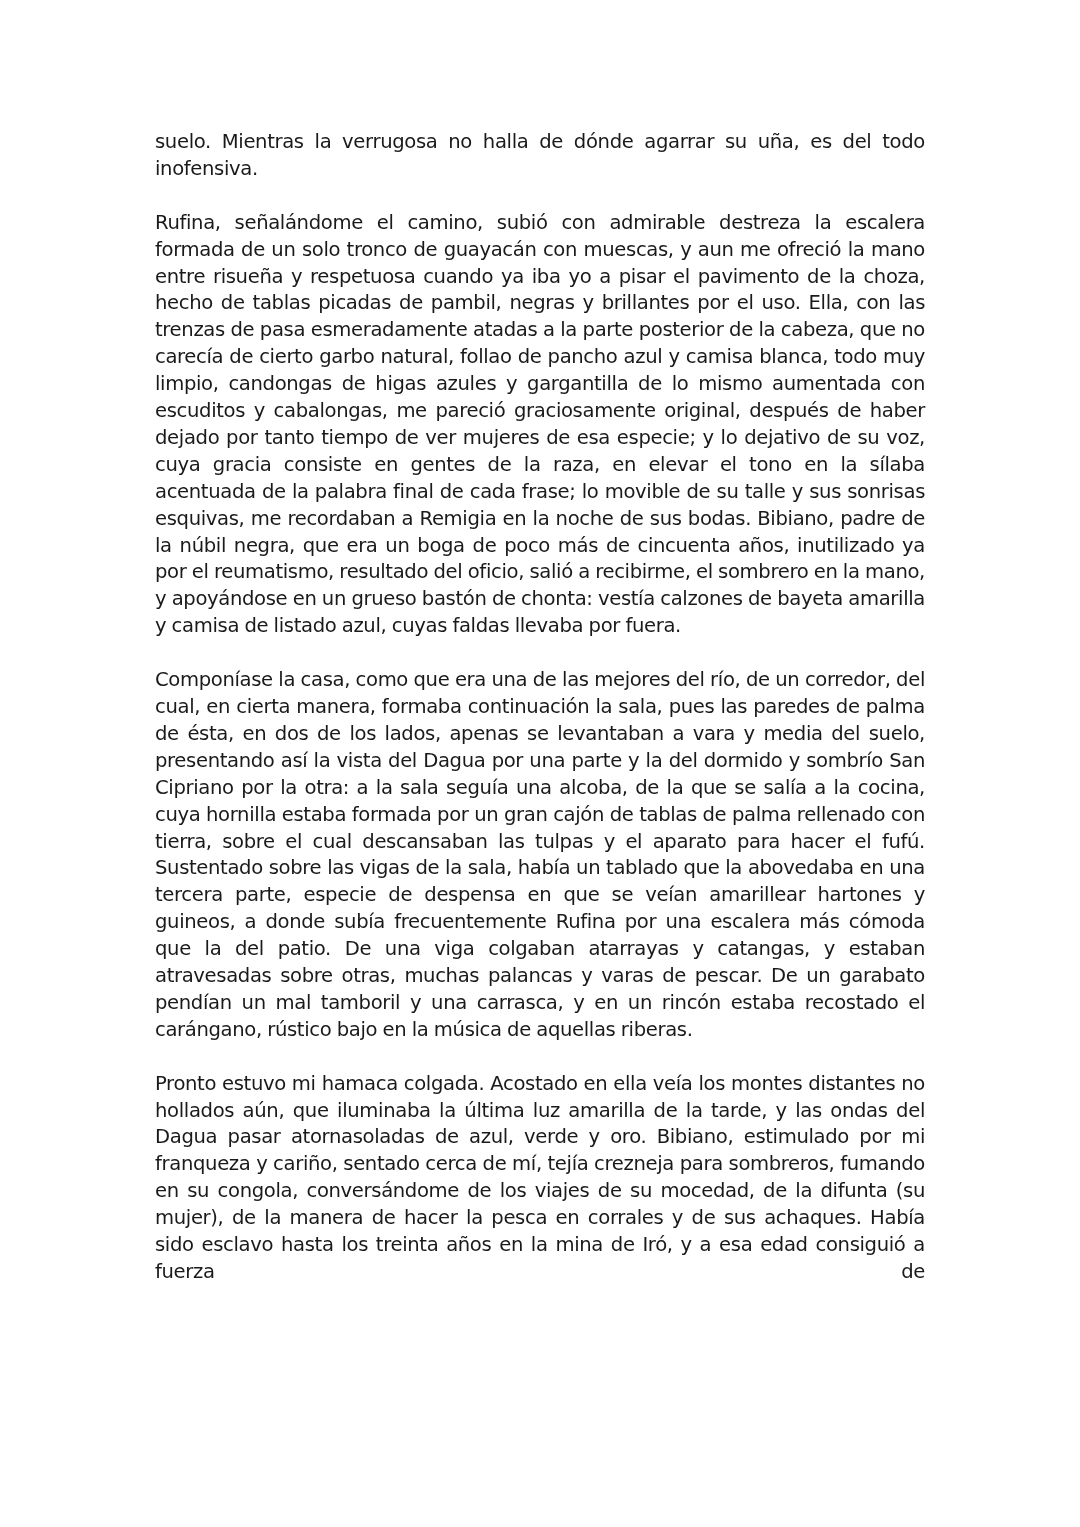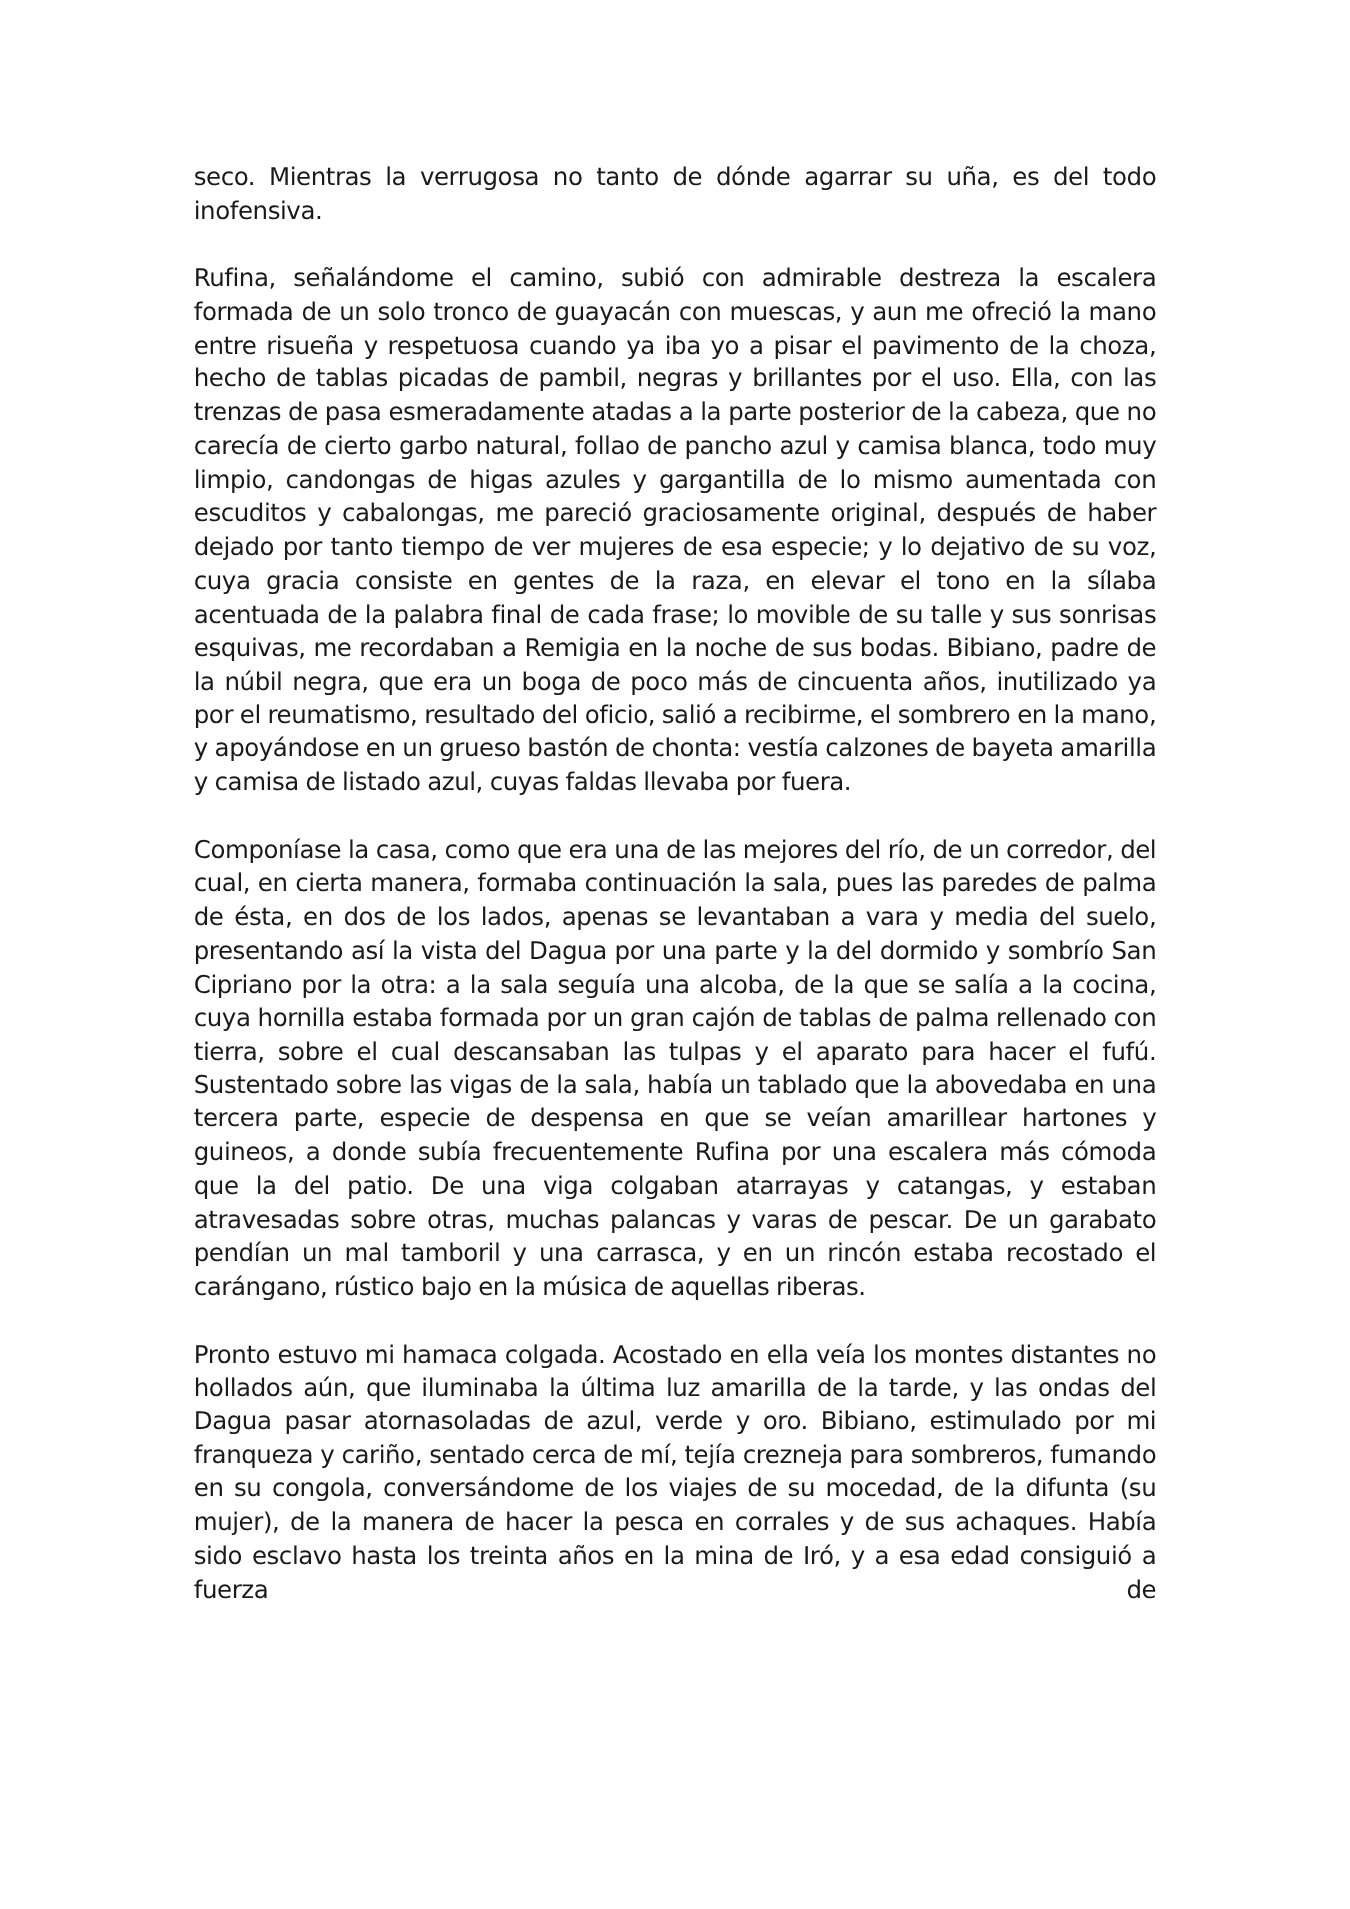--- a/index.html
+++ b/index.html
@@ -19,17 +19,17 @@
   .para {
     margin: 0 0 26.9px 0;
     text-align: justify;
     text-align-last: left;
   }
 </style>
 </head>
 <body>
 
 <div class="page">
-  <p class="para">seco. Mientras la verrugosa no tanto de dónde agarrar su uña, es del todo inofensiva.</p>
+  <p class="para">suelo. Mientras la verrugosa no halla de dónde agarrar su uña, es del todo inofensiva.</p>
   <p class="para">Rufina, señalándome el camino, subió con admirable destreza la escalera formada de un solo tronco de guayacán con muescas, y aun me ofreció la mano entre risueña y respetuosa cuando ya iba yo a pisar el pavimento de la choza, hecho de tablas picadas de pambil, negras y brillantes por el uso. Ella, con las trenzas de pasa esmeradamente atadas a la parte posterior de la cabeza, que no carecía de cierto garbo natural, follao de pancho azul y camisa blanca, todo muy limpio, candongas de higas azules y gargantilla de lo mismo aumentada con escuditos y cabalongas, me pareció graciosamente original, después de haber dejado por tanto tiempo de ver mujeres de esa especie; y lo dejativo de su voz, cuya gracia consiste en gentes de la raza, en elevar el tono en la sílaba acentuada de la palabra final de cada frase; lo movible de su talle y sus sonrisas esquivas, me recordaban a Remigia en la noche de sus bodas. Bibiano, padre de la núbil negra, que era un boga de poco más de cincuenta años, inutilizado ya por el reumatismo, resultado del oficio, salió a recibirme, el sombrero en la mano, y apoyándose en un grueso bastón de chonta: vestía calzones de bayeta amarilla y camisa de listado azul, cuyas faldas llevaba por fuera.</p>
   <p class="para">Componíase la casa, como que era una de las mejores del río, de un corredor, del cual, en cierta manera, formaba continuación la sala, pues las paredes de palma de ésta, en dos de los lados, apenas se levantaban a vara y media del suelo, presentando así la vista del Dagua por una parte y la del dormido y sombrío San Cipriano por la otra: a la sala seguía una alcoba, de la que se salía a la cocina, cuya hornilla estaba formada por un gran cajón de tablas de palma rellenado con tierra, sobre el cual descansaban las tulpas y el aparato para hacer el fufú. Sustentado sobre las vigas de la sala, había un tablado que la abovedaba en una tercera parte, especie de despensa en que se veían amarillear hartones y guineos, a donde subía frecuentemente Rufina por una escalera más cómoda que la del patio. De una viga colgaban atarrayas y catangas, y estaban atravesadas sobre otras, muchas palancas y varas de pescar. De un garabato pendían un mal tamboril y una carrasca, y en un rincón estaba recostado el carángano, rústico bajo en la música de aquellas riberas.</p>
   <p class="para last" style="text-align-last: justify;">Pronto estuvo mi hamaca colgada. Acostado en ella veía los montes distantes no hollados aún, que iluminaba la última luz amarilla de la tarde, y las ondas del Dagua pasar atornasoladas de azul, verde y oro. Bibiano, estimulado por mi franqueza y cariño, sentado cerca de mí, tejía crezneja para sombreros, fumando en su congola, conversándome de los viajes de su mocedad, de la difunta (su mujer), de la manera de hacer la pesca en corrales y de sus achaques. Había sido esclavo hasta los treinta años en la mina de Iró, y a esa edad consiguió a fuerza de</p>
 </div>
 
 </body></html>

